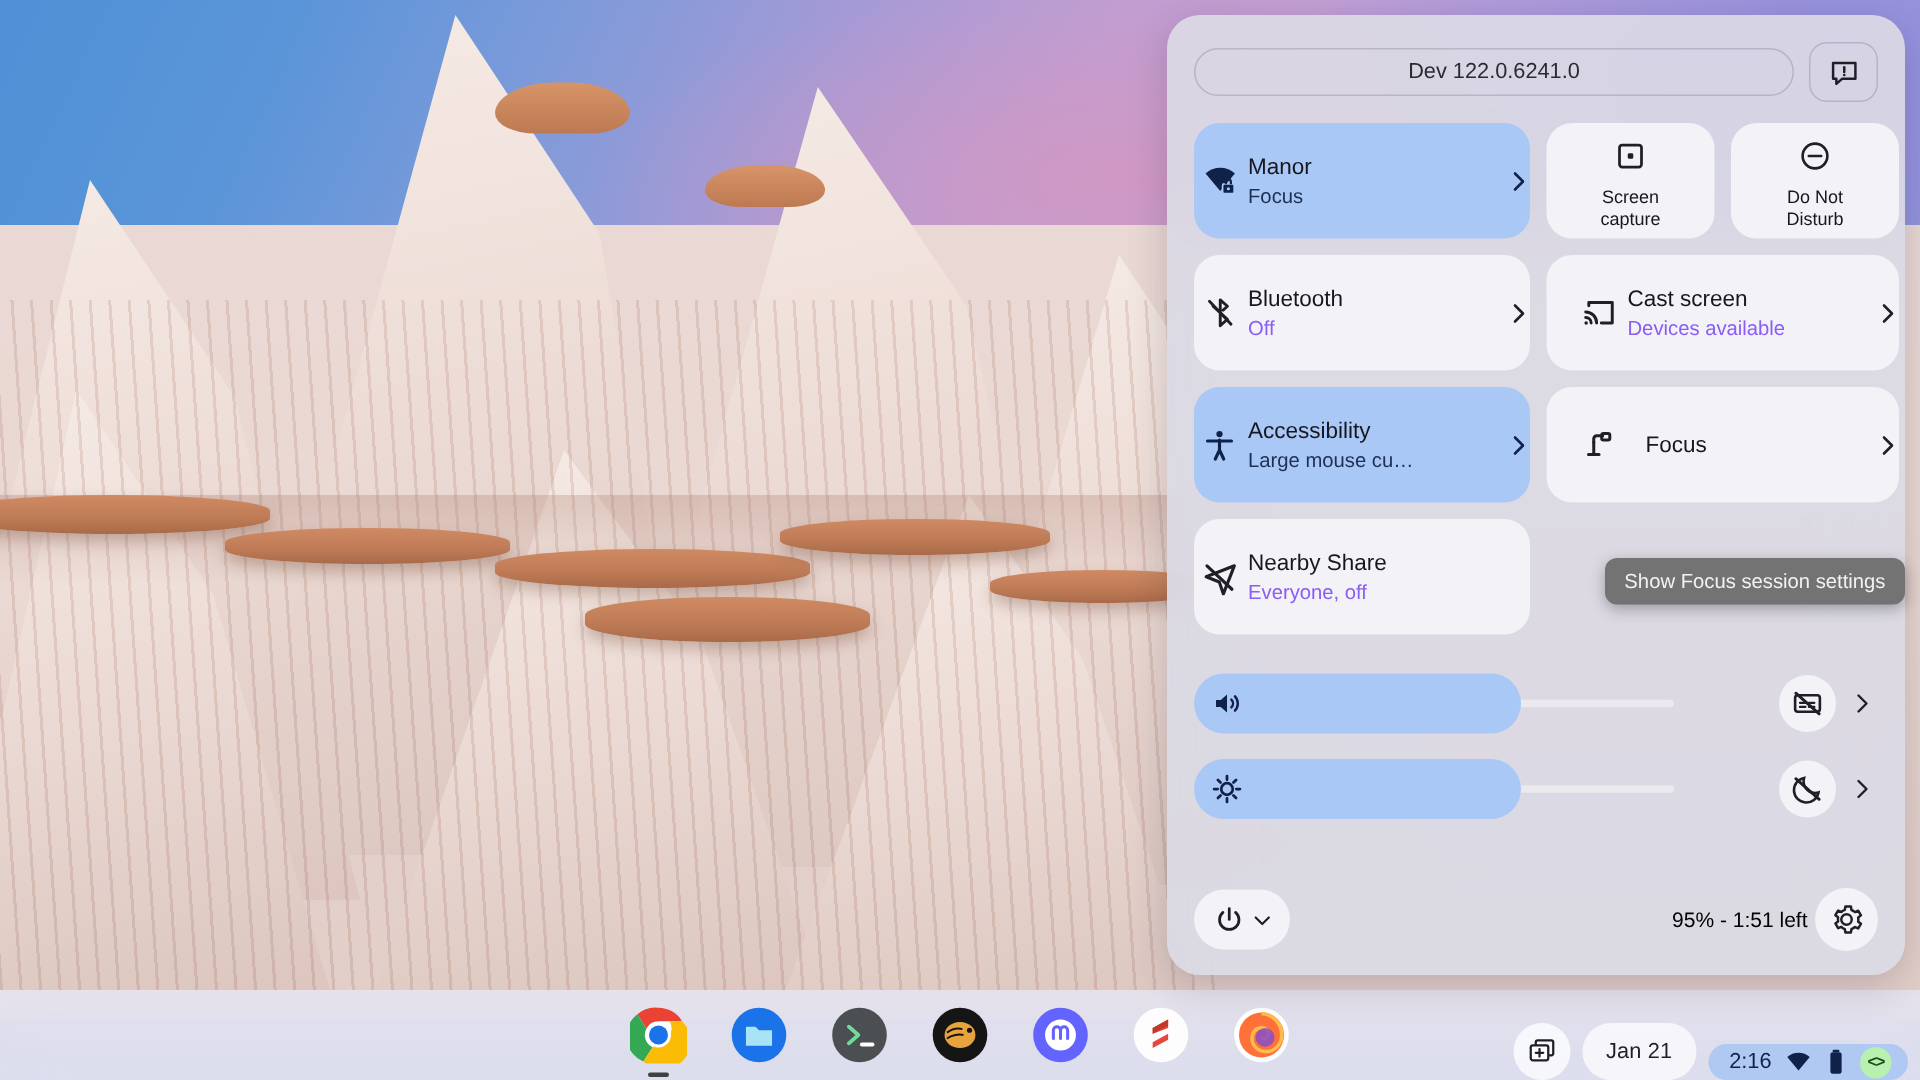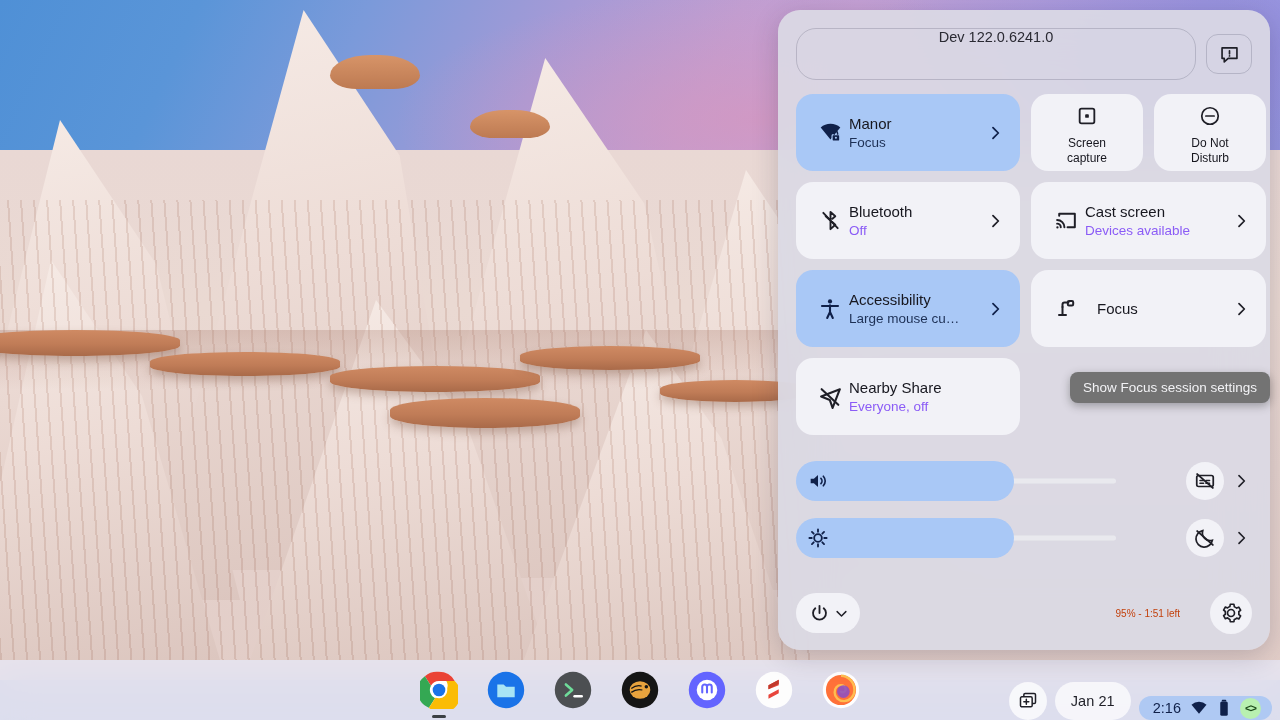--- a/index.html
+++ b/index.html
@@ -128,44 +128,44 @@
     background:rgba(218,217,228,.93);
     backdrop-filter:blur(26px);
     border-radius:22px;
     box-shadow:0 6px 26px rgba(40,40,70,.22);
     padding:18px 18px 0 18px;
   }
 
   
   .version-row { display:flex; align-items:center; gap:10px; }
   .version-pill {
-    flex:1; height:52px; border-radius:20px;
+    flex:1; height:32px; border-radius:20px;
     border:1px solid rgba(120,120,140,.35);
-    display:flex; align-items:flex-start; justify-content:center;
+    display:flex; align-items:center; justify-content:center;
     font-size:14.5px; color:#2a2a33;
   }
   .fb-btn {
     width:46px; height:40px; border-radius:12px;
     border:1px solid rgba(120,120,140,.35);
     display:flex; align-items:center; justify-content:center;
   }
 
   
   .grid {
     margin-top:14px;
     display:grid;
     grid-template-columns:224px 112px 112px;
     grid-auto-rows:77px;
     gap:11px 11px;
   }
   .tile {
     border-radius:17px;
     background:#f2f2f7;
     display:flex; align-items:center;
-    padding:0 17px;
+    padding:0 0;
     position:relative;
   }
   .tile.on { background:#a9c8f6; }
   .tile .ic { width:34px; flex:0 0 34px; display:flex; align-items:center; justify-content:center; }
   .tile .txt { flex:1; min-width:0; padding-left:2px; }
   .tile .t1 {
     font-size:15px; color:#17171f; line-height:19px;
     white-space:nowrap; overflow:hidden; text-overflow:ellipsis;
   }
   .tile .t2 {
@@ -220,22 +220,22 @@
   
   .bottom {
     position:absolute; left:18px; right:18px; bottom:16px;
     display:flex; align-items:center;
   }
   .power {
     height:40px; padding:0 11px 0 13px; border-radius:20px;
     background:#f2f2f7; display:flex; align-items:center; gap:4px;
   }
   .battery-txt {
-    margin-left:auto; margin-right:30px;
-    font-size:10px; color:#c2410c;
+    margin-left:auto; margin-right:5px;
+    font-size:14px; color:#000000;
   }
   .gear-btn {
     width:42px; height:42px; border-radius:50%;
     background:#f2f2f7; display:flex; align-items:center; justify-content:center;
   }
 </style>
 </head>
 <body>
 
 <div id="wallpaper">

